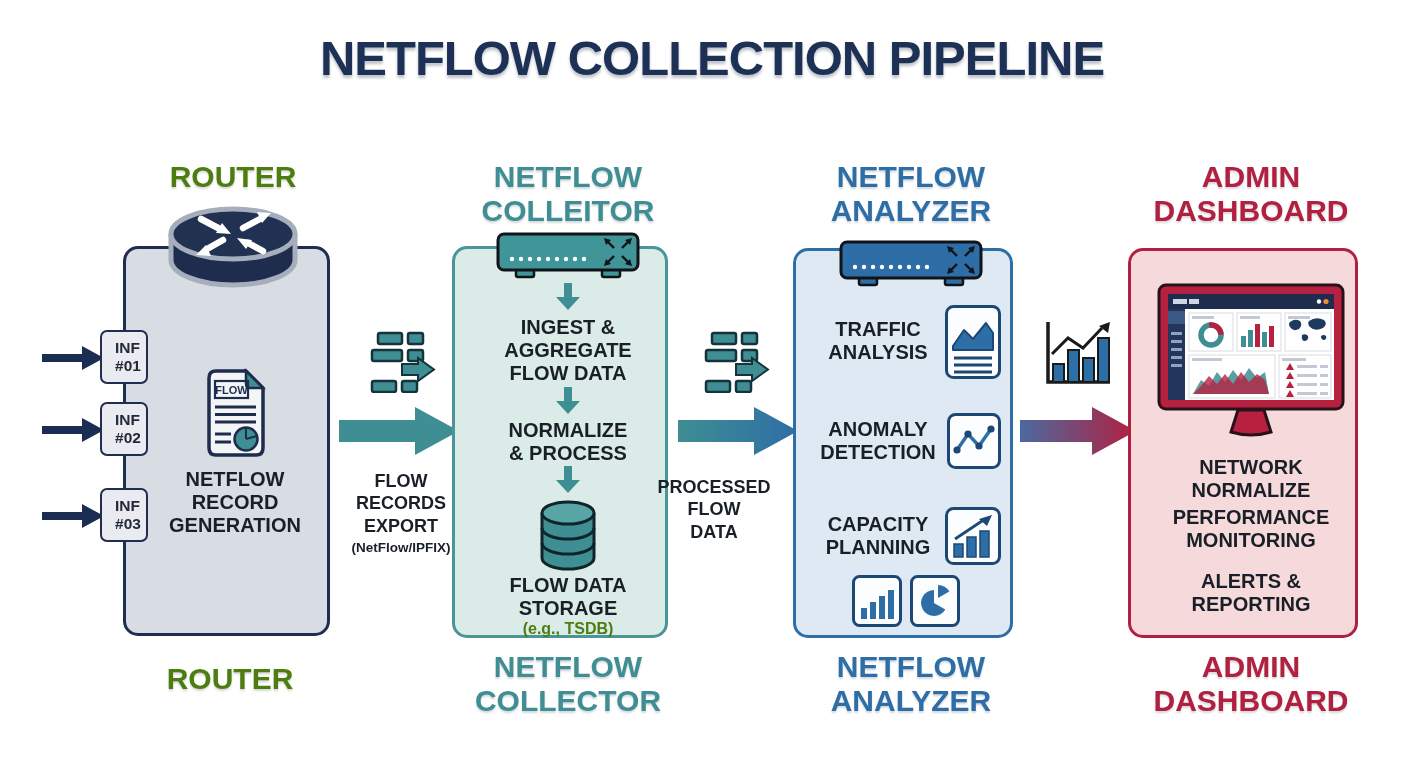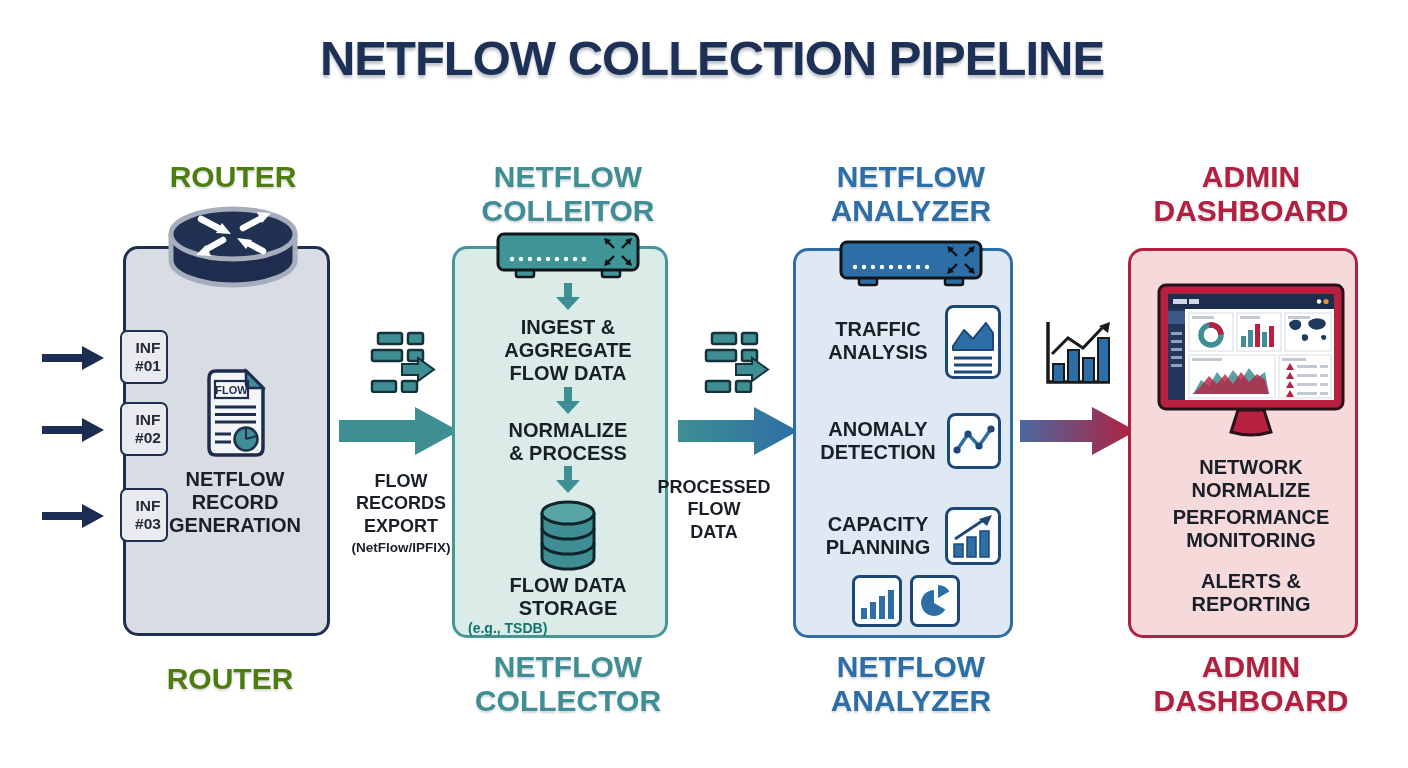--- a/index.html
+++ b/index.html
@@ -11,26 +11,26 @@
     color:#1d3055;letter-spacing:-1px;text-shadow:0 3px 3px rgba(30,40,60,.28);}
   .hdr{font-size:30px;font-weight:800;text-align:center;line-height:1.12;
     text-shadow:0 2px 2px rgba(30,40,60,.18);}
   .navy{color:#4d7c0f;} .teal{color:#3e8e93;} .blue{color:#2e6ea6;} .crimson{color:#b22040;}
   .box{border-radius:15px;box-sizing:border-box;}
   .box-router{left:123px;top:246px;width:207px;height:390px;background:#d8dce3;border:3.5px solid #1f2e50;}
   .box-collector{left:452px;top:246px;width:216px;height:392px;background:#dbebe7;border:3px solid #4a9598;}
   .box-analyzer{left:793px;top:248px;width:220px;height:390px;background:#dfe9f4;border:3px solid #2e6ea6;}
   .box-dashboard{left:1128px;top:248px;width:230px;height:390px;background:#f6d9db;border:3px solid #b22040;}
   .step{font-size:20px;font-weight:700;color:#191f26;text-align:center;line-height:1.14;}
-  .small-note{font-size:14px;font-weight:700;color:#0f766e;text-align:left;}
+  .small-note{font-size:16px;font-weight:700;color:#4d7c0f;text-align:center;}
   .flow-label{font-size:18px;font-weight:700;color:#191f26;text-align:center;line-height:1.24;}
   .flow-note{font-size:13.5px;font-weight:700;color:#191f26;text-align:center;}
   .inf{width:48px;height:54px;background:#e9ebf1;border:2.5px solid #1f2e50;border-radius:7px;
-    display:flex;align-items:center;justify-content:center;text-align:center;
-    font-size:15.5px;font-weight:700;color:#222b38;line-height:1.15;box-sizing:border-box;z-index:3;margin-left:20px;}
+    display:flex;align-items:center;justify-content:center;text-align:left;
+    font-size:15.5px;font-weight:700;color:#222b38;line-height:1.15;box-sizing:border-box;z-index:3;}
   svg{display:block;}
 </style>
 </head>
 <body>
 
 <div class="canvas">
 
   <div class="abs title">NETFLOW COLLECTION PIPELINE</div>
 
   <div class="abs hdr navy pre" style="left:125px;top:160px;width:200px;">ROUTER</div>

